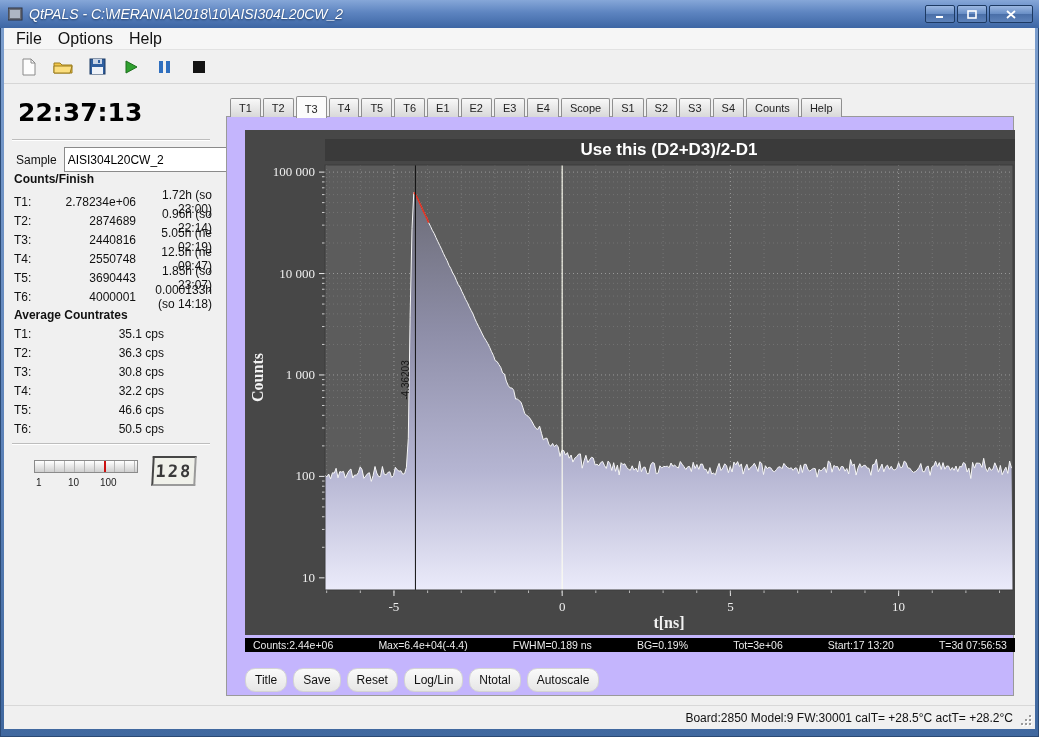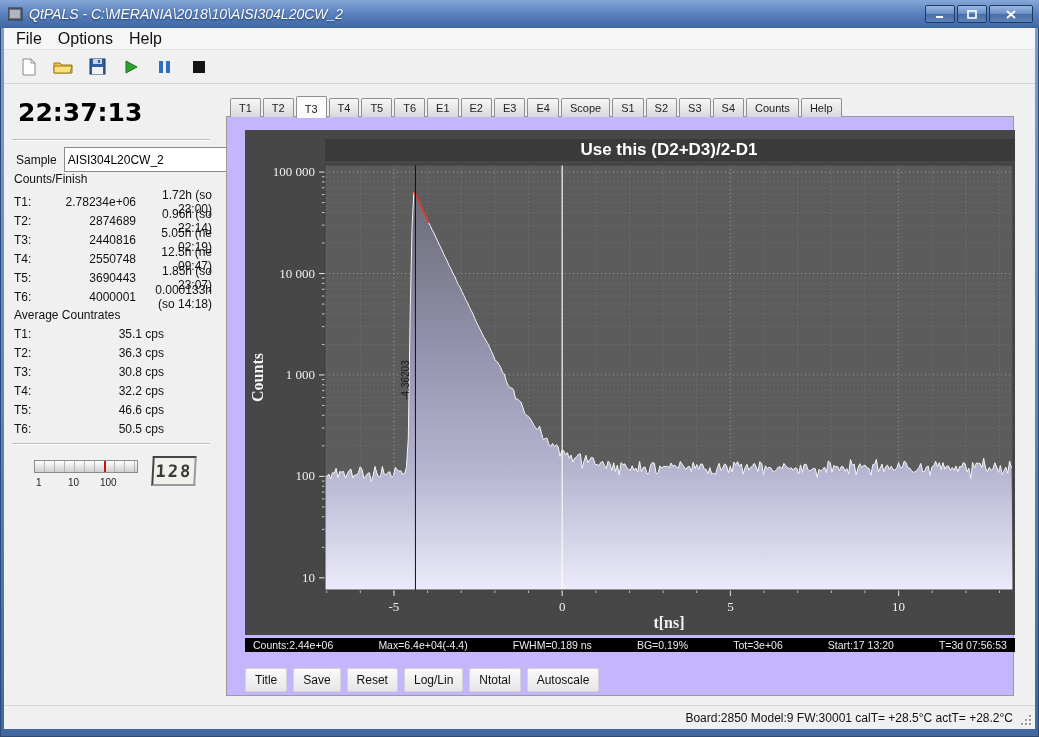--- a/index.html
+++ b/index.html
@@ -23,21 +23,21 @@
   .tbtn{width:30px;height:28px;display:flex;align-items:center;justify-content:center;margin-right:4px;border:1px solid transparent;border-radius:2px;background:transparent;}
   
   .leftpanel{position:absolute;left:0;top:56px;width:220px;bottom:24px;font-size:12px;color:#111;}
   .clock{position:absolute;left:14px;top:14px;font-family:"DejaVu Sans",sans-serif;font-size:25px;font-weight:bold;color:#000;}
   .sep{position:absolute;height:2px;border-top:1px solid #bdbdbd;border-bottom:1px solid #ffffff;}
   .s1{left:8px;right:14px;top:55px;}
   .s2{left:8px;right:14px;top:359px;}
   .samplerow{position:absolute;top:63px;left:12px;right:14px;display:flex;align-items:center;gap:7px;}
   .samplelabel{font-size:12px;}
   .sampleinput{flex:1;height:25px;border:1px solid #8a8a8a;background:#fff;font:12px "Liberation Sans",sans-serif;padding:0 3px;}
-  .secheading{position:absolute;left:10px;font-weight:normal;font-size:12px;}
+  .secheading{position:absolute;left:10px;font-weight:bold;font-size:12px;}
   .h-counts{top:88px;}
   .h-rates{top:224px;}
   .countslist{position:absolute;top:104px;left:10px;right:12px;}
   .crow{display:grid;grid-template-columns:26px 96px 1fr;height:19px;align-items:center;}
   .crow .v{text-align:right;}
   .crow .f{text-align:right;}
   .rateslist{position:absolute;top:240px;left:10px;width:150px;}
   .rrow{display:grid;grid-template-columns:26px 1fr;height:19px;align-items:center;}
   .rrow .v{text-align:right;}
   .gauge{position:absolute;left:30px;top:376px;width:104px;height:13px;border:1px solid #8b8b8b;
@@ -55,21 +55,21 @@
   .tabbar{display:flex;align-items:flex-end;height:21px;padding-left:4px;position:relative;z-index:3;}
   .tab{font-size:11px;color:#222;padding:3px 8px;background:linear-gradient(180deg,#f8f8f8,#d8d8d8);
     border:1px solid #8f8f8f;border-bottom:none;border-radius:2px 2px 0 0;margin-right:2px;white-space:nowrap;}
   .tab.active{background:#fbfbfb;padding-top:6px;margin-bottom:-1px;z-index:4;position:relative;}
   .tabpage{position:absolute;top:20px;left:0;right:0;bottom:0;background:#c4b5fd;border:1px solid #9a9a9a;}
   
   .chartsvg{position:absolute;left:18px;top:13px;}
   .chartstatus{position:absolute;left:18px;top:521px;width:770px;height:14px;background:#000;color:#eaeaea;
     font-size:10.5px;display:flex;justify-content:space-between;align-items:center;padding:0 8px;white-space:nowrap;}
   .chartbuttons{position:absolute;left:18px;top:539px;width:770px;height:20px;display:flex;align-items:center;gap:6px;}
-  .cbtn{font:12px "Liberation Sans",sans-serif;color:#111;padding:4px 9px;border:1px solid #d4d4d4;border-radius:2px;
+  .cbtn{font:12px "Liberation Sans",sans-serif;color:#111;padding:4px 9px;border:1px solid #d4d4d4;border-radius:10px;
     background:linear-gradient(180deg,#fafafa,#e6e6e6);margin-top:28px;}
   
   .statusbar{position:absolute;left:0;right:0;bottom:0;height:24px;background:#f0f0f0;border-top:1px solid #d8d8d8;
     display:flex;align-items:center;justify-content:flex-end;padding-right:22px;font-size:12px;color:#111;padding-left:28px;}
   .grip{position:absolute;right:3px;bottom:3px;width:13px;height:13px;}
   .grip i{position:absolute;width:2px;height:2px;background:#9a9a9a;box-shadow:1px 1px 0 #fff;}
   .grip i:nth-child(1){right:1px;bottom:1px;} .grip i:nth-child(2){right:5px;bottom:1px;} .grip i:nth-child(3){right:1px;bottom:5px;}
   .grip i:nth-child(4){right:9px;bottom:1px;} .grip i:nth-child(5){right:5px;bottom:5px;} .grip i:nth-child(6){right:1px;bottom:9px;}
 </style>
 </head>

